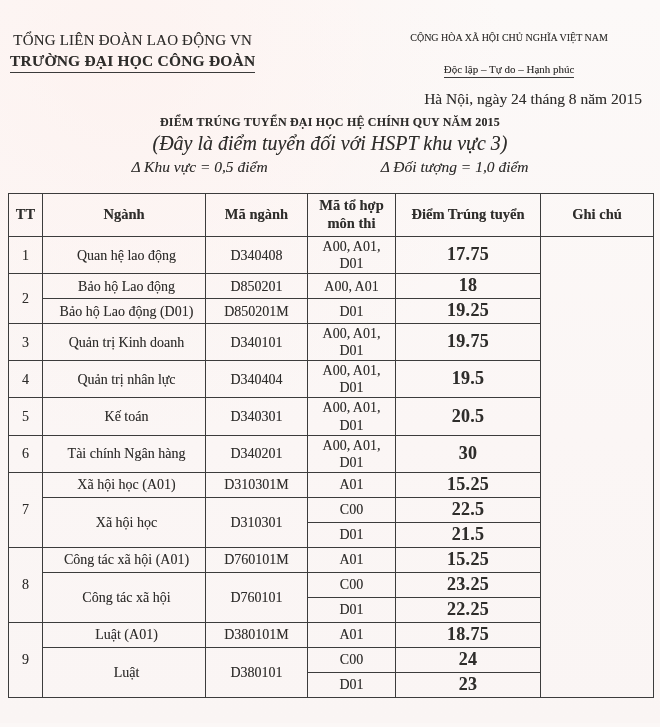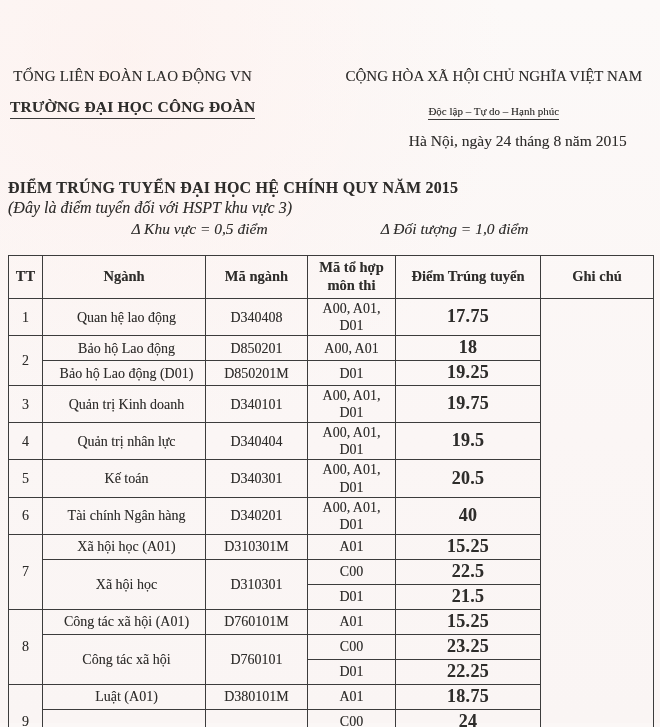--- a/index.html
+++ b/index.html
@@ -5,47 +5,47 @@
   html, body { margin: 0; padding: 0; }
   body {
     width: 660px; height: 727px; overflow: hidden;
     background: #fbf7f6;
     font-family: "Liberation Serif", "DejaVu Serif", serif;
     color: #2e2d2b;
   }
   .doc {
     box-sizing: border-box;
     width: 660px; height: 723px;
-    padding: 68px 8px 0 8px;
+    padding: 32px 8px 0 8px;
     background:
       radial-gradient(circle at 18% 8%, rgba(255, 236, 232, 0.45), rgba(255,255,255,0) 45%),
       linear-gradient(180deg, #fcf9f8 0%, #fbf6f5 60%, #faf5f4 100%);
     text-shadow: 0 0 0.5px rgba(40,35,35,0.35);
   }
   .hdr { display: flex; justify-content: space-between; align-items: flex-start; }
   .hdr-left { text-align: center; margin-left: 2px; }
   .org1 { font-size: 15px; letter-spacing: 0.2px; white-space: nowrap; }
   .org2 {
     display: inline-block; font-size: 15.5px; font-weight: bold;
-    border-bottom: 1.5px solid #3a3a3a; padding-bottom: 2px; margin-top: 13px;
+    border-bottom: 1.5px solid #3a3a3a; padding-bottom: 2px; margin-top: 3px;
     white-space: nowrap; letter-spacing: 0.2px;
   }
   .hdr-right { text-align: center; margin-right: 10px; }
-  .nat1 { font-size: 15px; white-space: nowrap; }
+  .nat1 { font-size: 10px; white-space: nowrap; }
   .nat2 {
     display: inline-block; font-size: 11px; font-weight: normal;
     border-bottom: 1.5px solid #3a3a3a; padding-bottom: 2px; margin-top: 20px;
     white-space: nowrap;
   }
   .date { font-size: 15.5px; margin-top: 12px; padding-left: 48px; white-space: nowrap; }
   .title {
-    font-weight: bold; font-size: 16px;
-    margin-top: 29px; letter-spacing: 0.2px; white-space: nowrap;
-  }
-  .subtitle { text-align: left; font-style: italic; font-size: 16px; margin-top: 2px; }
+    text-align: center; font-weight: bold; font-size: 12px;
+    margin-top: 7px; letter-spacing: 0.2px; white-space: nowrap;
+  }
+  .subtitle { text-align: center; font-style: italic; font-size: 20px; margin-top: 2px; }
   .deltas {
     display: flex; justify-content: center; gap: 113px;
     font-style: italic; font-size: 15.5px; margin-top: 3px;
   }
   table.score-table {
     border-collapse: collapse; table-layout: fixed;
     width: 645px; margin-top: 17px; margin-left: 0px;
   }
   .score-table th, .score-table td {
     border: 1px solid #3c3c3c;
@@ -144,21 +144,21 @@
           <td class="nganh">Kế toán</td>
           <td class="ma-nganh">D340301</td>
           <td class="to-hop">A00, A01, D01</td>
           <td class="diem">20.5</td>
         </tr>
         <tr>
           <td class="tt">6</td>
           <td class="nganh">Tài chính Ngân hàng</td>
           <td class="ma-nganh">D340201</td>
           <td class="to-hop">A00, A01, D01</td>
-          <td class="diem">40</td>
+          <td class="diem">30</td>
         </tr>
         <tr>
           <td rowspan="3" class="tt">7</td>
           <td class="nganh">Xã hội học (A01)</td>
           <td class="ma-nganh">D310301M</td>
           <td class="to-hop">A01</td>
           <td class="diem">15.25</td>
         </tr>
         <tr>
           <td rowspan="2" class="nganh">Xã hội học</td>

